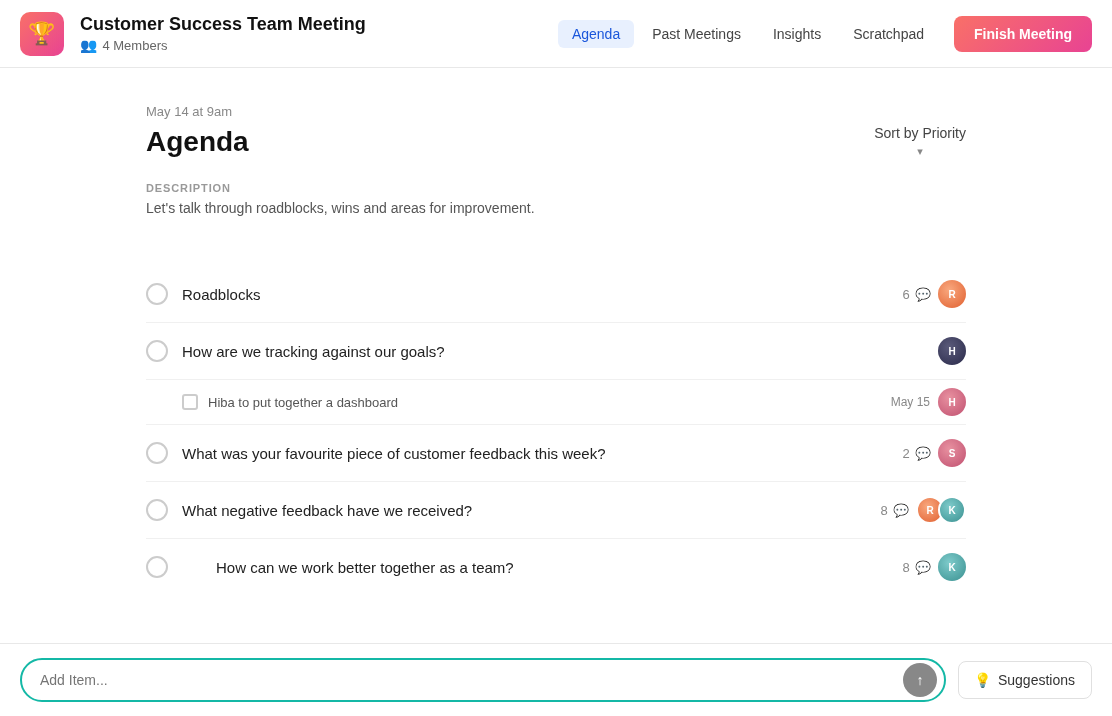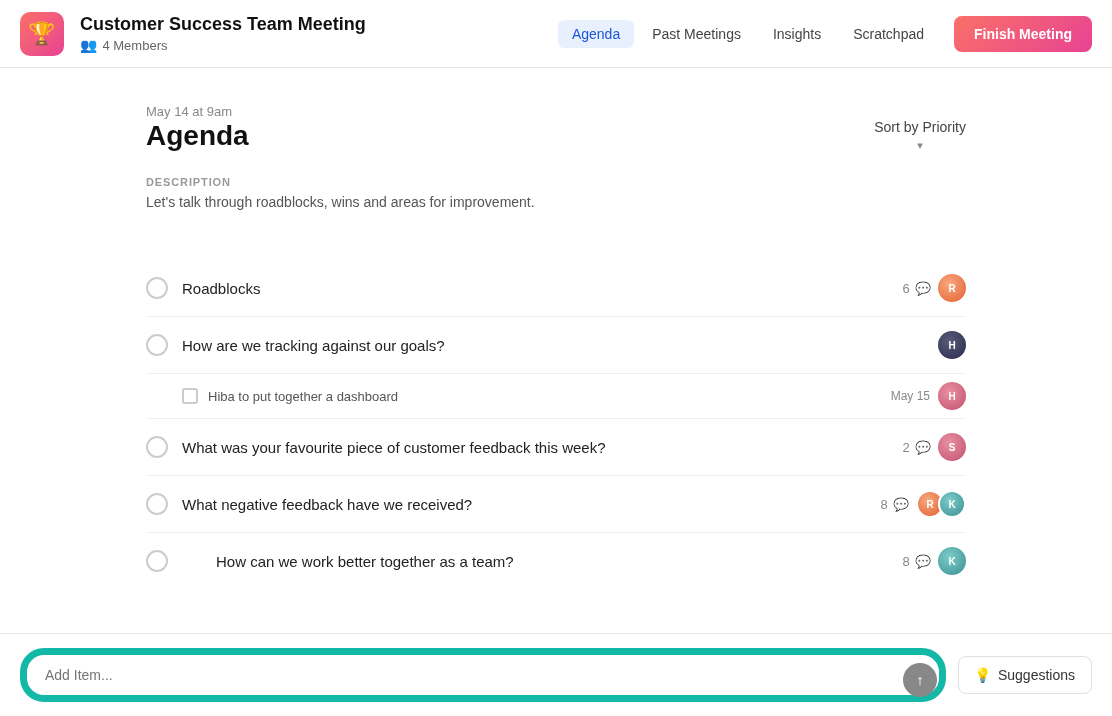--- a/index.html
+++ b/index.html
@@ -56,21 +56,21 @@
       cursor: pointer;
       text-align: right;
     }
 
     
     .main {
       max-width: 900px;
       margin: 0 auto;
       padding: 36px 40px 120px;
     }
-    .date-label { font-size: 13px; color: #888; }
+    .date-label { font-size: 13px; color: #888; margin-bottom: 6px; }
     .agenda-heading-row {
       display: flex;
       align-items: center;
       justify-content: space-between;
       margin-bottom: 24px;
     }
     .agenda-heading { font-size: 28px; font-weight: 600; color: #111; }
     .sort-btn {
       display: flex;
       align-items: center;
@@ -168,21 +168,21 @@
       background: #fff;
       border-top: 1px solid #e8e8e8;
       padding: 14px 20px;
       display: flex;
       align-items: center;
       gap: 12px;
     }
     .add-input {
       flex: 1;
       padding: 12px 18px;
-      border: 7px solid #14b8a6;
+      border: 2px solid #14b8a6;
       border-radius: 24px;
       font-size: 14px;
       color: #999;
       outline: none;
     }
     .send-btn {
       width: 34px;
       height: 34px;
       background: #888;
       border-radius: 50%;

